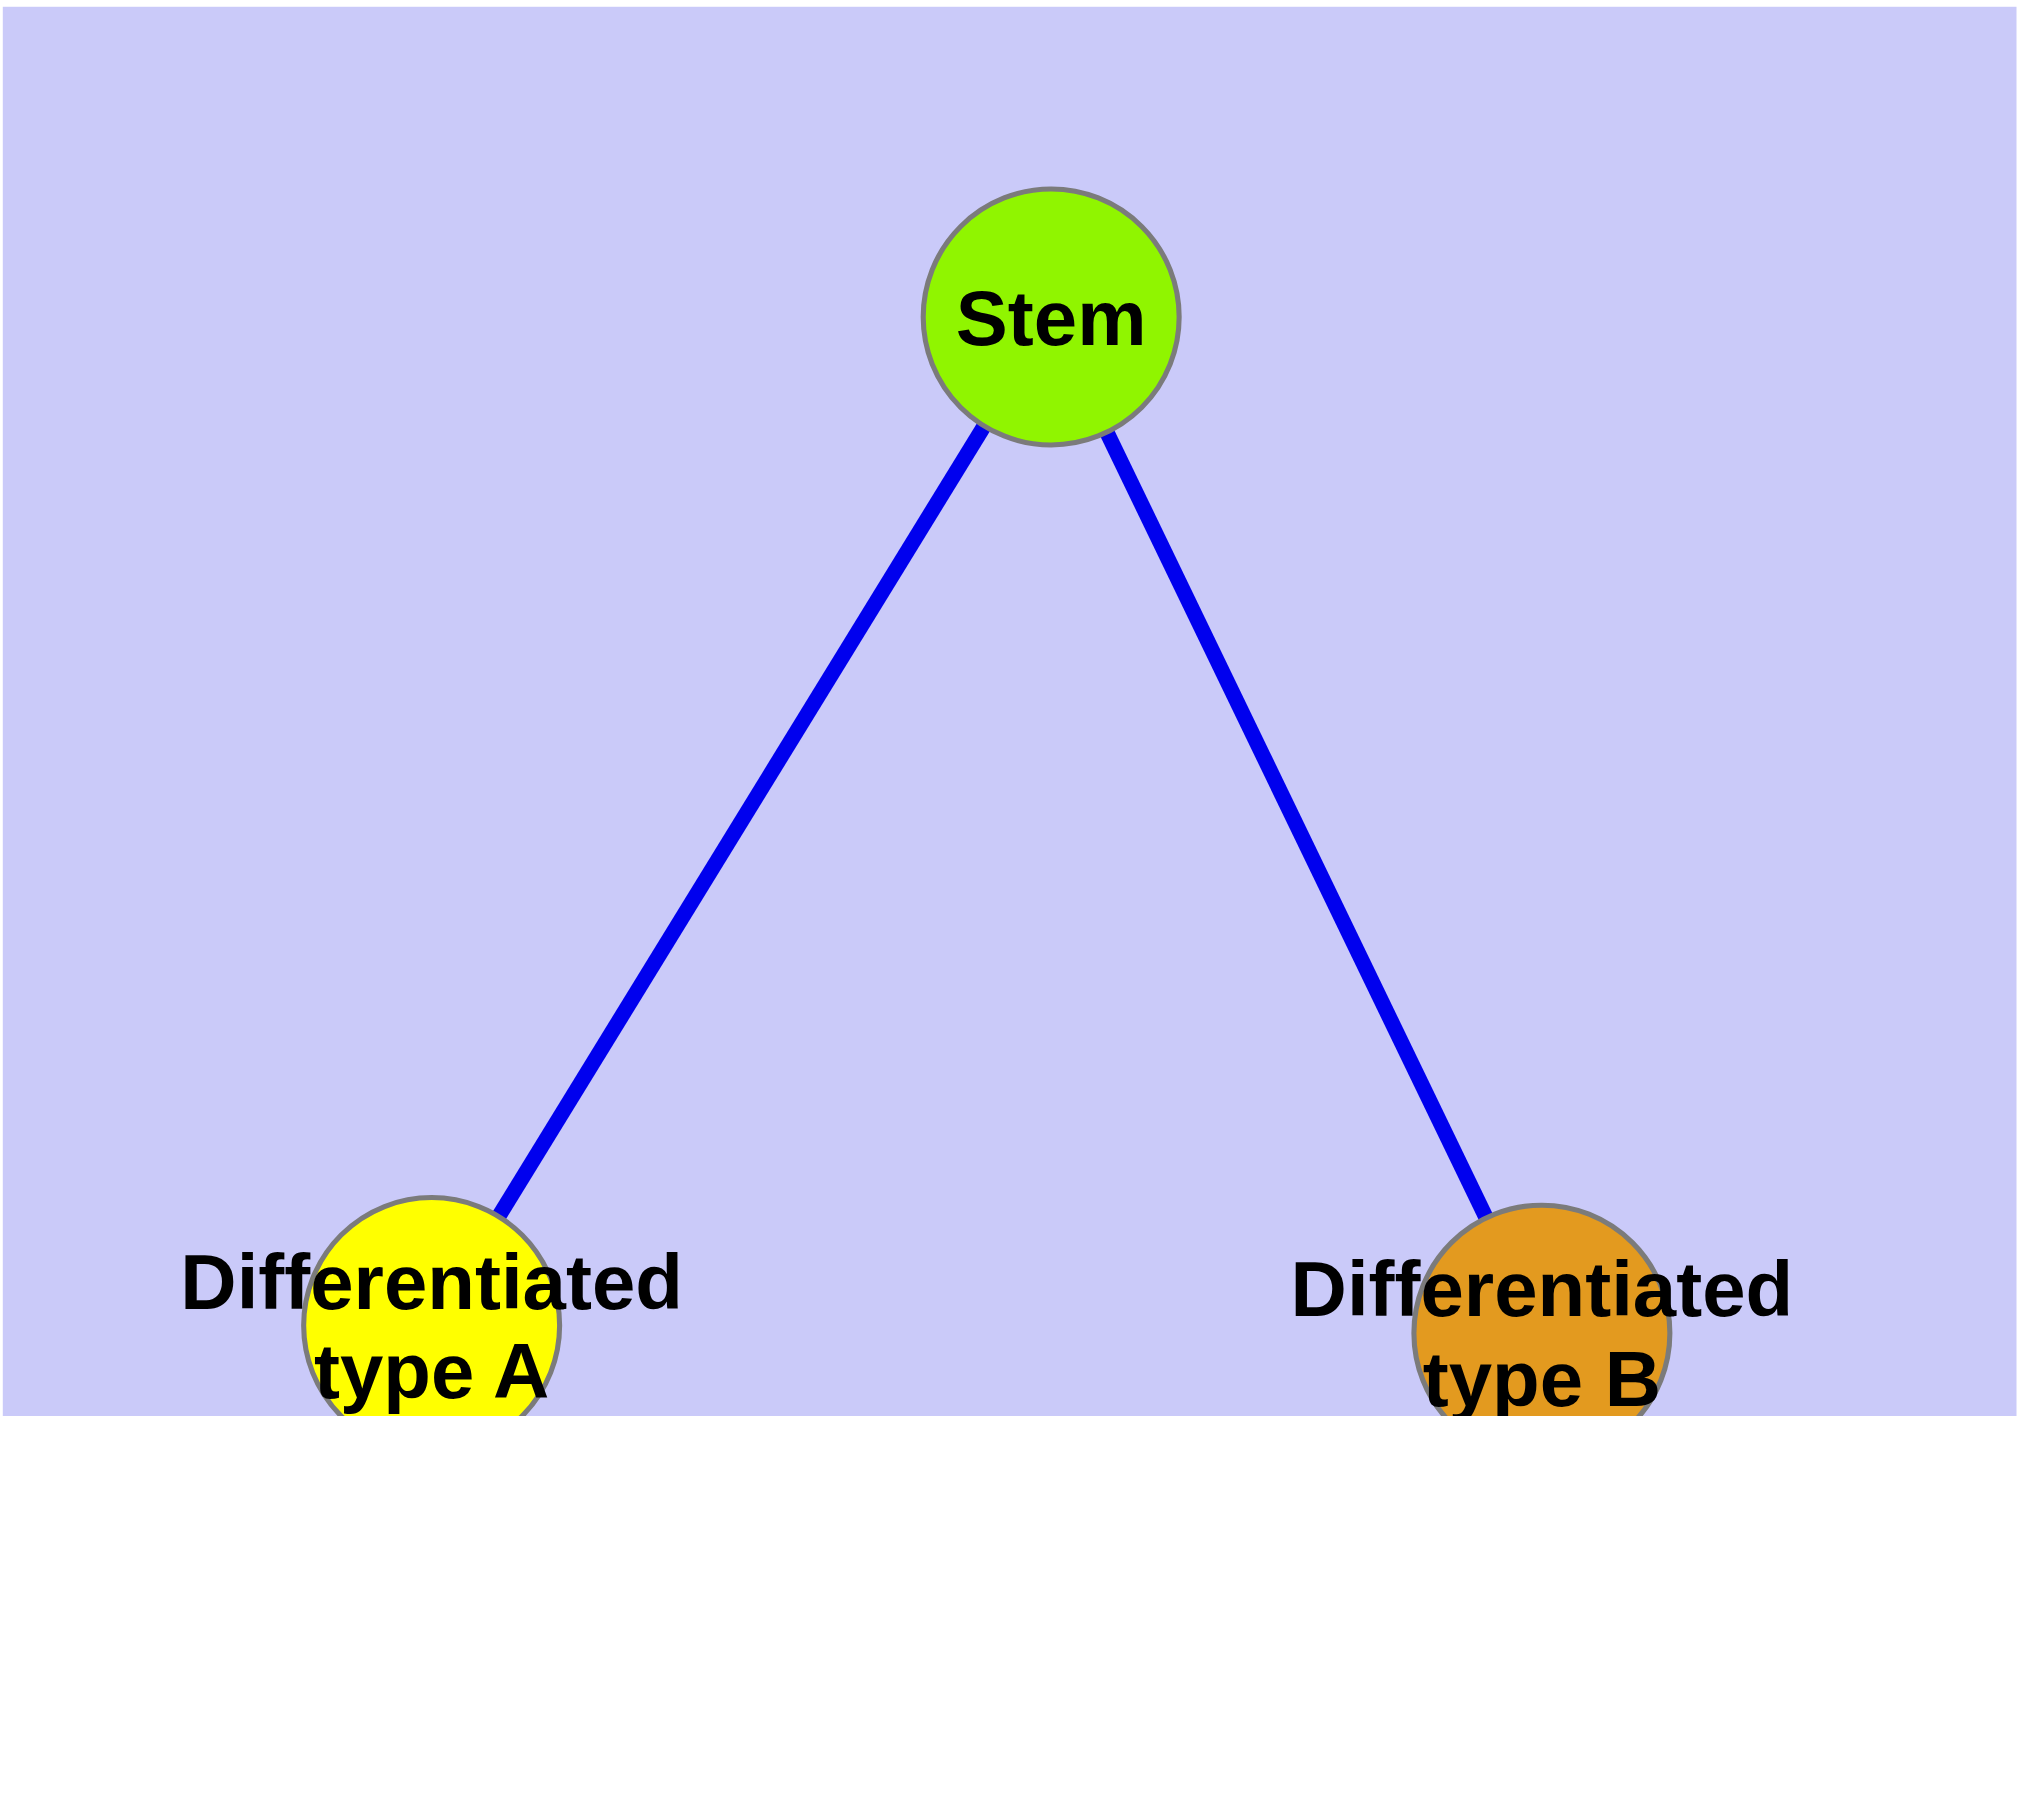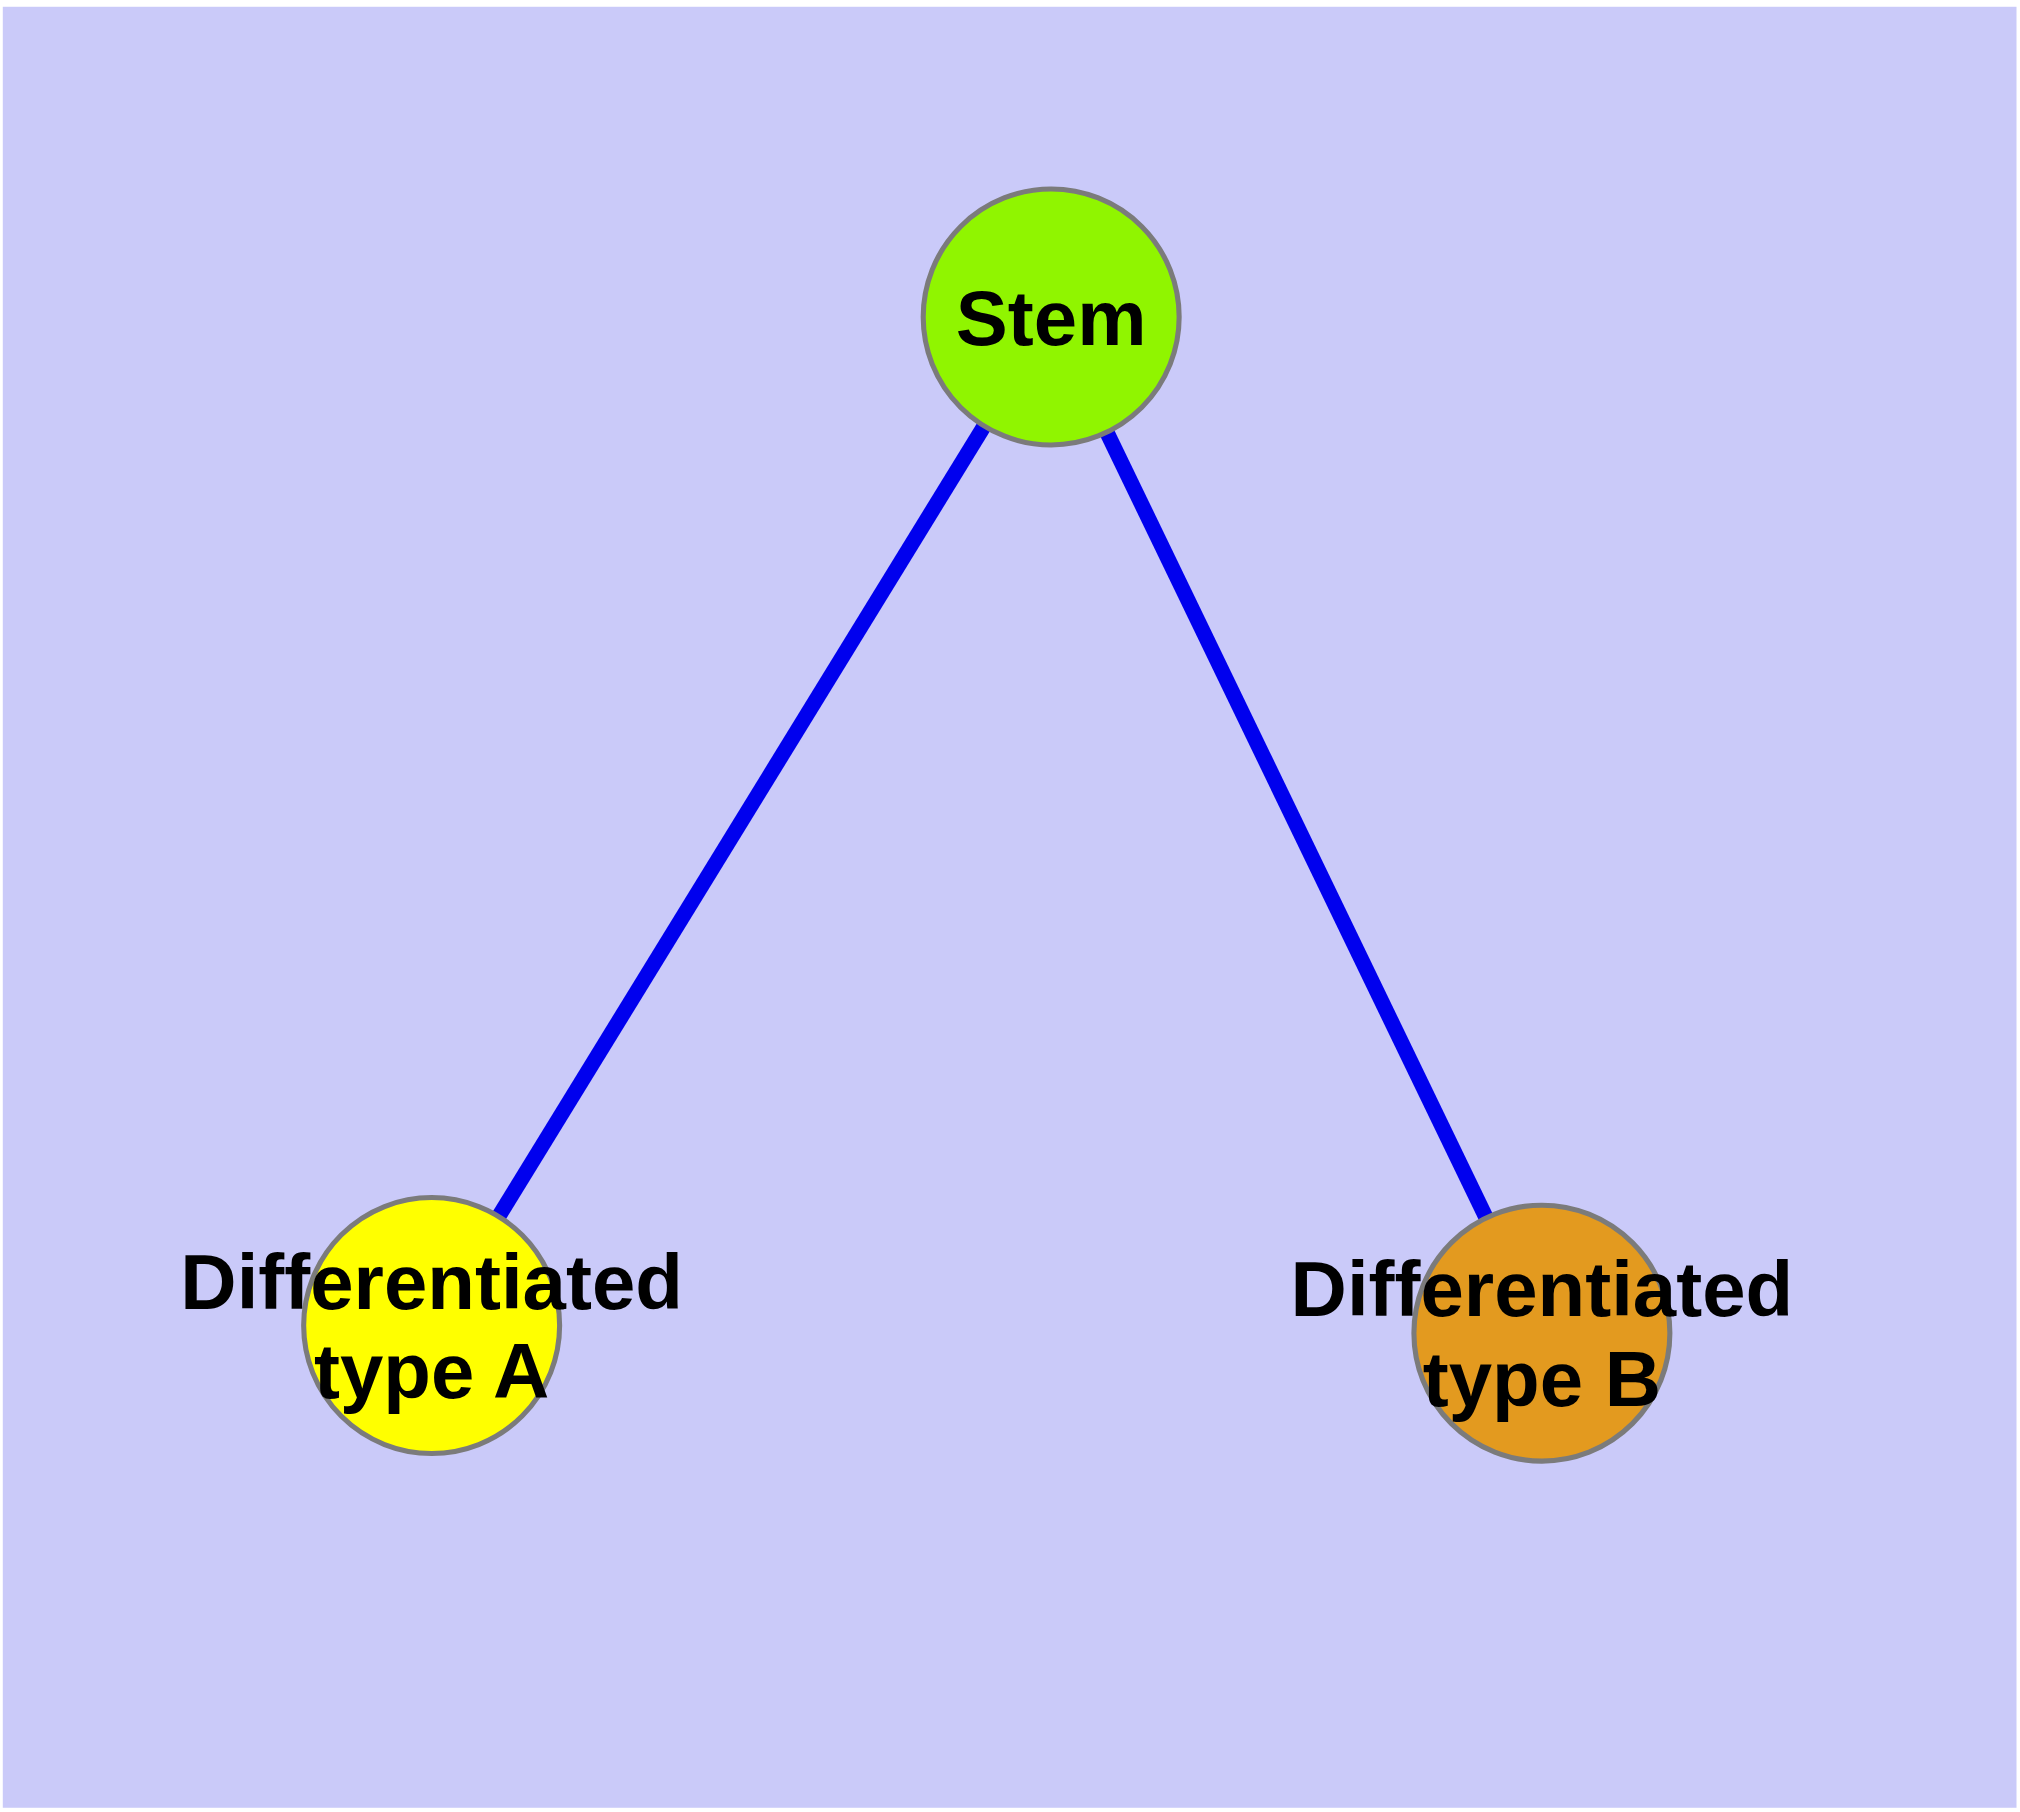--- a/index.html
+++ b/index.html
@@ -2,21 +2,21 @@
 <html style="font-size:13.6px"><head>
 <meta charset="utf-8">
 <style>
   html, body {
     margin: 0;
     padding: 0;
     background: #ffffff;
   }
   .figure {
     width: 2021px;
-    height: 1812px;
+    height: 1416px;
     position: relative;
     font-family: "Liberation Sans", sans-serif;
   }
   svg {
     display: block;
   }
   svg text {
     font-family: "Liberation Sans", sans-serif;
     font-weight: bold;
   }

